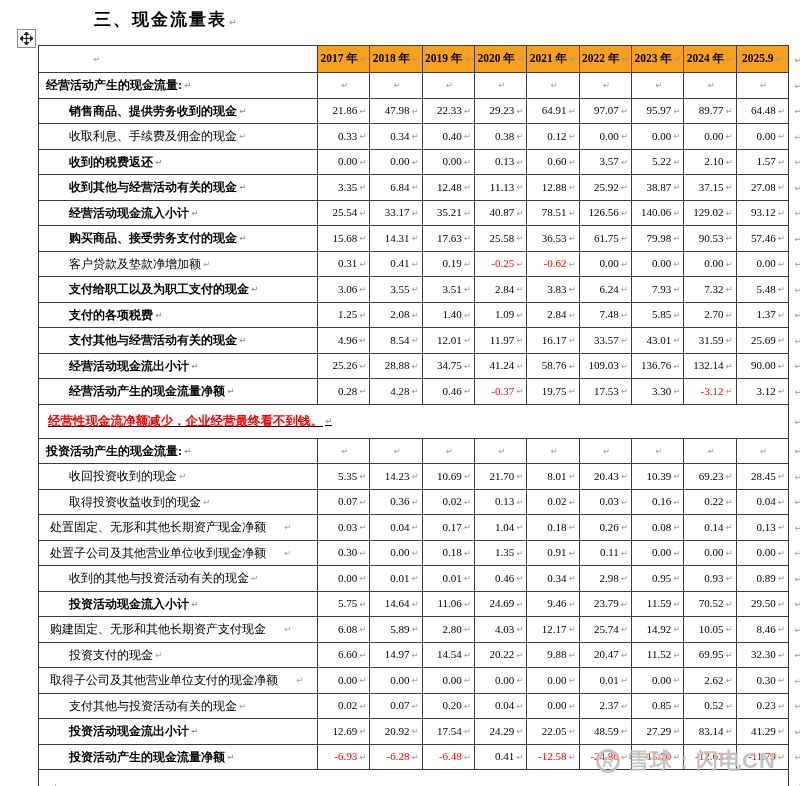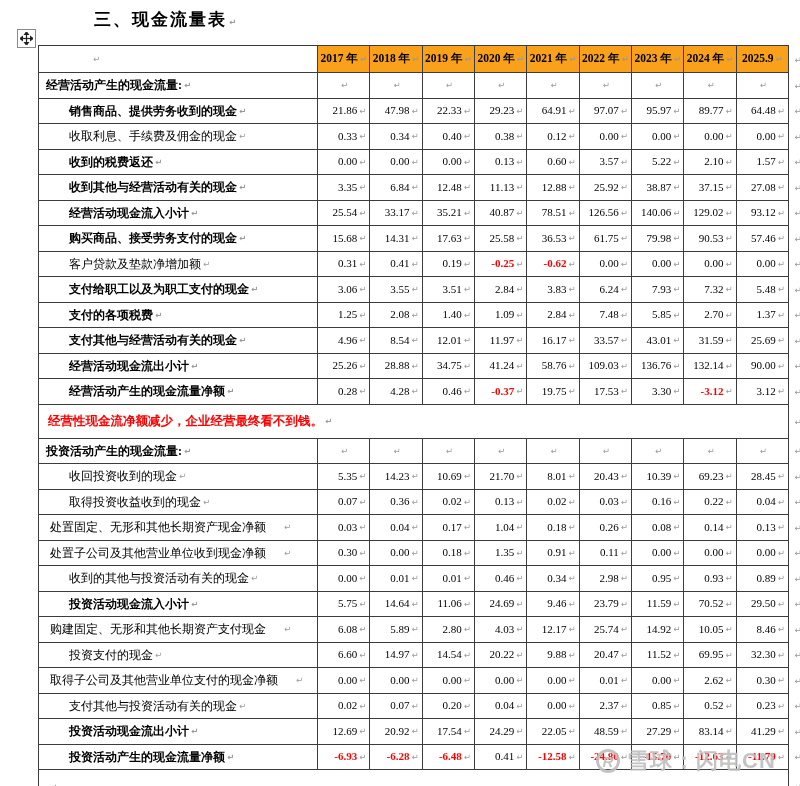--- a/index.html
+++ b/index.html
@@ -4,31 +4,31 @@
 <style>
   html,body{margin:0;padding:0;}
   .page{position:relative;width:800px;height:786px;background:#ffffff;overflow:hidden;
         font-family:"Liberation Serif","DejaVu Serif",serif;color:#000;}
   .doc-title{position:absolute;left:94px;top:8px;font-size:17px;font-weight:bold;letter-spacing:2px;white-space:nowrap;}
   .move-handle{position:absolute;left:17px;top:29px;width:19px;height:19px;border:1px solid #8a8a8a;
         background:#fff;display:flex;align-items:center;justify-content:center;box-sizing:border-box;}
   .tbl{position:absolute;left:38px;top:45px;width:751px;border-left:1px solid #3c3c3c;border-top:1px solid #3c3c3c;box-sizing:border-box;}
   .row{display:grid;grid-template-columns:279px repeat(9,52.33px);position:relative;height:25.5px;}
   .row.hdr{height:27px;}
-  .row.note-row{height:34px;display:block;}
+  .row.note-row{height:34px;display:block;text-decoration:underline;}
   .cell{border-right:1px solid #3c3c3c;border-bottom:1px solid #3c3c3c;display:flex;align-items:center;
         overflow:hidden;box-sizing:border-box;font-size:12px;line-height:1;}
   .cell.head{background:#F9A11B;justify-content:center;font-weight:bold;font-size:11.5px;white-space:nowrap;}
   .cell.headlbl{background:#ffffff;justify-content:flex-start;padding-left:52px;}
   .cell.label{justify-content:flex-start;white-space:nowrap;}
   .cell.val{justify-content:flex-end;padding-right:3px;font-size:11px;white-space:nowrap;}
   .cell.emptyc{justify-content:center;}
   .ind0{padding-left:7px;} .ind1{padding-left:11px;gap:16px;} .ind2{padding-left:30px;align-items:center;}
   .bold{font-weight:bold;}
-  .neg{color:#FF0000;font-weight:bold;}
+  .neg{color:#FF0000;}
   .note-cell{height:100%;border-right:1px solid #3c3c3c;border-bottom:1px solid #3c3c3c;box-sizing:border-box;
         display:flex;align-items:center;padding-left:9px;color:#FF0000;font-weight:bold;font-size:12.5px;white-space:nowrap;overflow:hidden;}
   .pmark{color:#9a9a9a;font-size:8.5px;margin-left:2px;font-family:"DejaVu Sans",sans-serif;flex:0 0 auto;}
   .rowend{position:absolute;right:-13px;top:50%;transform:translateY(-50%);color:#9a9a9a;font-size:9px;
         font-family:"DejaVu Sans",sans-serif;}
   .watermark{position:absolute;left:596px;top:746px;display:flex;align-items:center;gap:7px;
         color:rgba(190,190,190,0.9);z-index:5;}
   .wm-logo{width:24px;height:24px;border:3px solid rgba(190,190,190,0.9);border-radius:50%;display:flex;
         align-items:center;justify-content:center;font-size:15px;font-weight:bold;font-style:italic;
         font-family:"Liberation Sans",sans-serif;box-sizing:border-box;}

